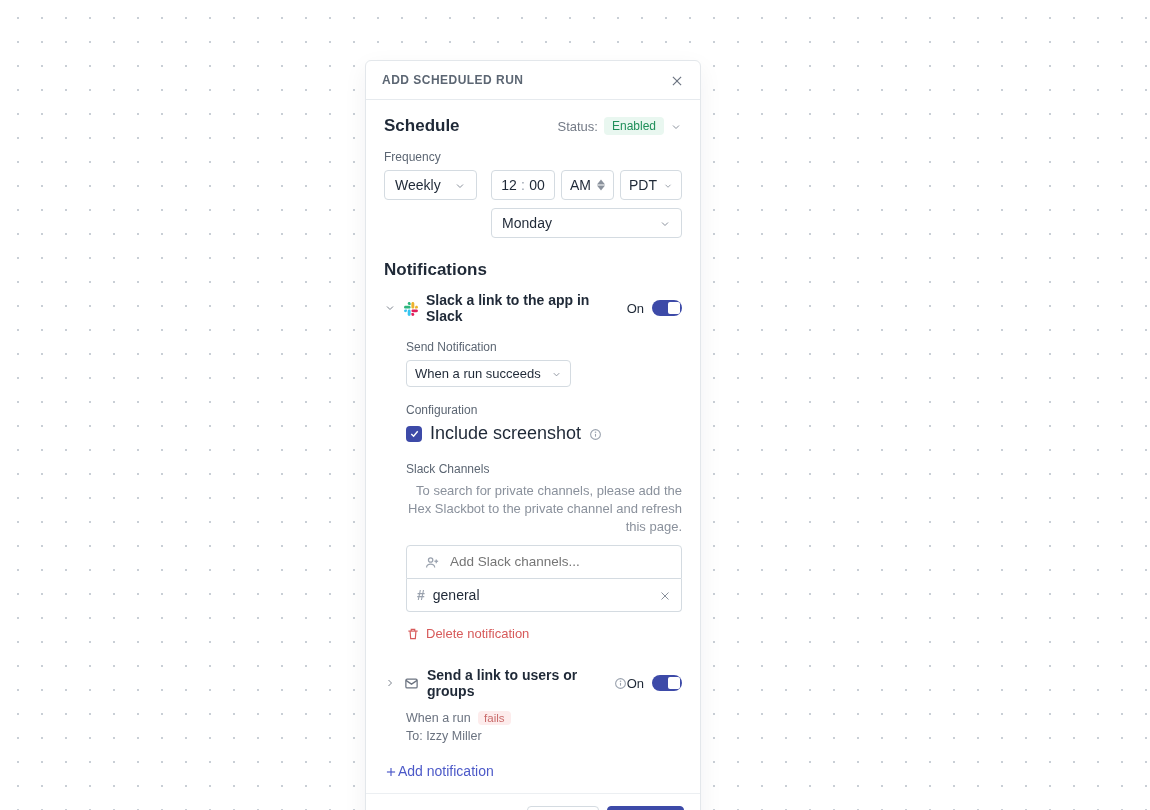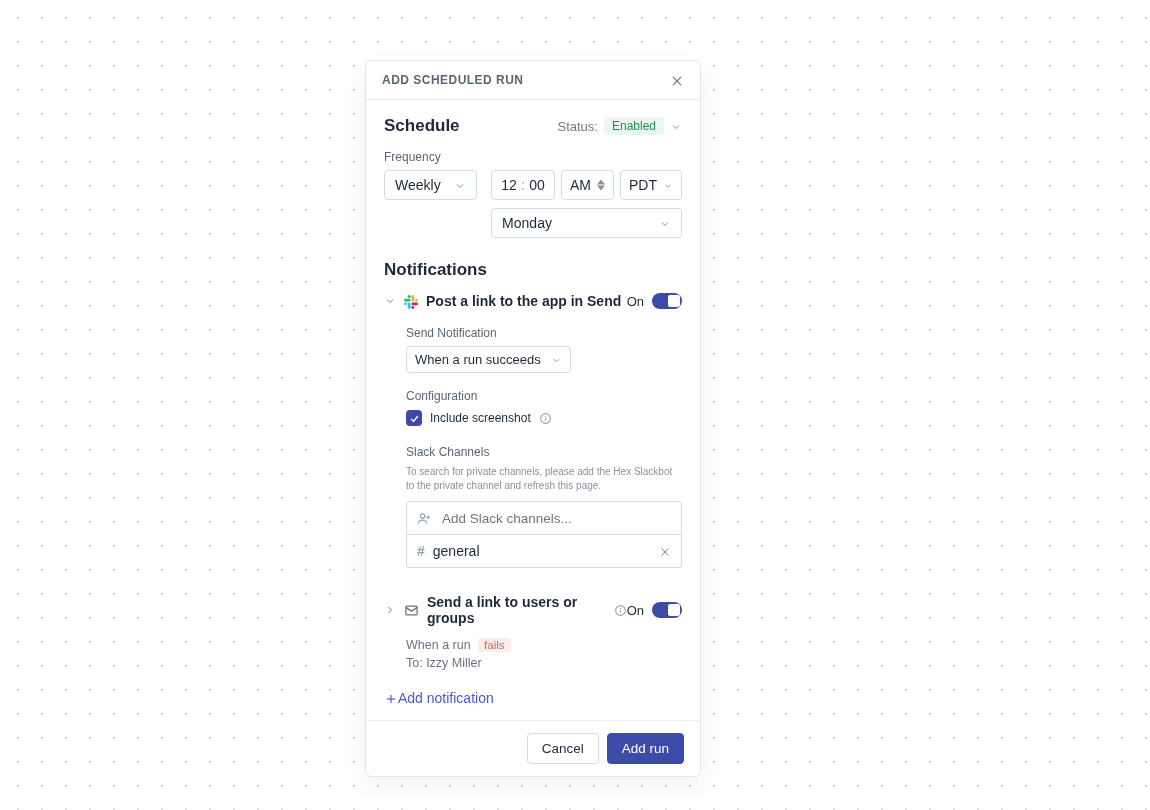--- a/index.html
+++ b/index.html
@@ -73,32 +73,32 @@
   .notif-title { font-size:14px; font-weight:600; color:#1f2937; }
   .notif-right { display:flex; align-items:center; gap:8px; font-size:13px; color:#1f2937;}
   .toggle {
     width:30px; height:16px; border-radius:10px; background:#3d4aa8; position:relative; cursor:pointer;
   }
   .toggle .knob {
     position:absolute; right:2px; top:2px; width:12px; height:12px; background:#fff; border-radius:2px;
   }
   .notif-body { padding: 6px 0 0 22px; }
   .subfield-label { font-size:12px; color:#5c6673; margin-top:10px; margin-bottom:6px; font-weight:500;}
-  .hint { font-size:10px; color:#8a919c; line-height:1.4; margin:2px 0 8px 0;}
+  .hint { font-size:13px; color:#8a919c; line-height:1.4; margin:2px 0 8px 0;text-align:right;}
   .checkbox-row { display:flex; align-items:center; gap:8px; }
   .chk {
     width:16px; height:16px; border-radius:4px; background:#3d4aa8;
     display:flex; align-items:center; justify-content:center; cursor:pointer;
   }
   .chk svg { color:#fff; }
-  .chk-label { font-size:12px; }
+  .chk-label { font-size:18px; }
   .info-icon { color:#9aa2ae; cursor:help; }
   .channels-input {
     display:flex; align-items:center; gap:8px;
-    border:1px solid #d4dbe1; border-radius:4px 4px 0 0; padding:7px 10px; margin-top:4px;
+    border:1px solid #d4dbe1; border-radius:4px 4px 0 0; padding:7px 18px; margin-top:4px;
   }
   .channels-input input {
     border:none; outline:none; font-size:13.5px; flex:1; background:transparent; color:#6b7380;
   }
   .channel-chip {
     display:flex; align-items:center; justify-content:space-between;
     border:1px solid #d4dbe1; border-top:none; border-radius:0 0 4px 4px;
     padding:8px 10px; font-size:14px;
   }
   .channel-chip .left { display:flex; align-items:center; gap:8px; }
@@ -226,21 +226,21 @@
             <span>
               <svg class="slack-icon" viewBox="0 0 122.8 122.8">
                   <g>
                     <path fill="#36C5F0" d="M25.8 77.6c0 7.1-5.8 12.9-12.9 12.9S0 84.7 0 77.6s5.8-12.9 12.9-12.9h12.9v12.9zM32.3 77.6c0-7.1 5.8-12.9 12.9-12.9s12.9 5.8 12.9 12.9v32.3c0 7.1-5.8 12.9-12.9 12.9s-12.9-5.8-12.9-12.9V77.6z"></path>
                     <path fill="#2EB67D" d="M45.2 25.8c-7.1 0-12.9-5.8-12.9-12.9S38.1 0 45.2 0s12.9 5.8 12.9 12.9v12.9H45.2zM45.2 32.3c7.1 0 12.9 5.8 12.9 12.9s-5.8 12.9-12.9 12.9H12.9C5.8 58.1 0 52.3 0 45.2s5.8-12.9 12.9-12.9h32.3z"></path>
                     <path fill="#ECB22E" d="M97 45.2c0-7.1 5.8-12.9 12.9-12.9s12.9 5.8 12.9 12.9-5.8 12.9-12.9 12.9H97V45.2zM90.5 45.2c0 7.1-5.8 12.9-12.9 12.9s-12.9-5.8-12.9-12.9V12.9C64.7 5.8 70.5 0 77.6 0s12.9 5.8 12.9 12.9v32.3z"></path>
                     <path fill="#E01E5A" d="M77.6 97c7.1 0 12.9 5.8 12.9 12.9s-5.8 12.9-12.9 12.9-12.9-5.8-12.9-12.9V97h12.9zM77.6 90.5c-7.1 0-12.9-5.8-12.9-12.9s5.8-12.9 12.9-12.9h32.3c7.1 0 12.9 5.8 12.9 12.9s-5.8 12.9-12.9 12.9H77.6z"></path>
                   </g>
                 </svg>
             </span>
-            <span class="notif-title">Post a link to the app in Send</span>
+            <span class="notif-title">Slack a link to the app in Slack</span>
           </div>
           <div class="notif-right">
             <span>On</span>
             <div class="toggle">
                 <div class="knob"></div>
               </div>
           </div>
         </div>
 
         <div class="notif-body">
@@ -292,20 +292,30 @@
               <span>general</span>
             </div>
             <span class="remove-x">
               <svg width="12" height="12" viewBox="0 0 24 24" fill="none" stroke="currentColor" stroke-width="2">
                   <line x1="5" y1="5" x2="19" y2="19"></line>
                   <line x1="19" y1="5" x2="5" y2="19"></line>
                 </svg>
             </span>
           </div>
 
+          <div class="delete-link">
+            <span>
+              <svg width="14" height="14" viewBox="0 0 24 24" fill="none" stroke="currentColor" stroke-width="2">
+                  <polyline points="4 7 20 7"></polyline>
+                  <path d="M9 7V4h6v3"></path>
+                  <path d="M7 7l1 13h8l1-13"></path>
+                </svg>
+            </span>
+            <span>Delete notification</span>
+          </div>
         </div>
       </div>
 
       <div class="notif-item notif-collapsed" style="margin-top:8px;">
         <div class="notif-row">
           <div class="notif-left">
             <span class="caret-btn">
               <svg width="12" height="12" viewBox="0 0 24 24" fill="none" stroke="currentColor" stroke-width="2">
                   <polyline points="9 6 15 12 9 18"></polyline>
                 </svg>

